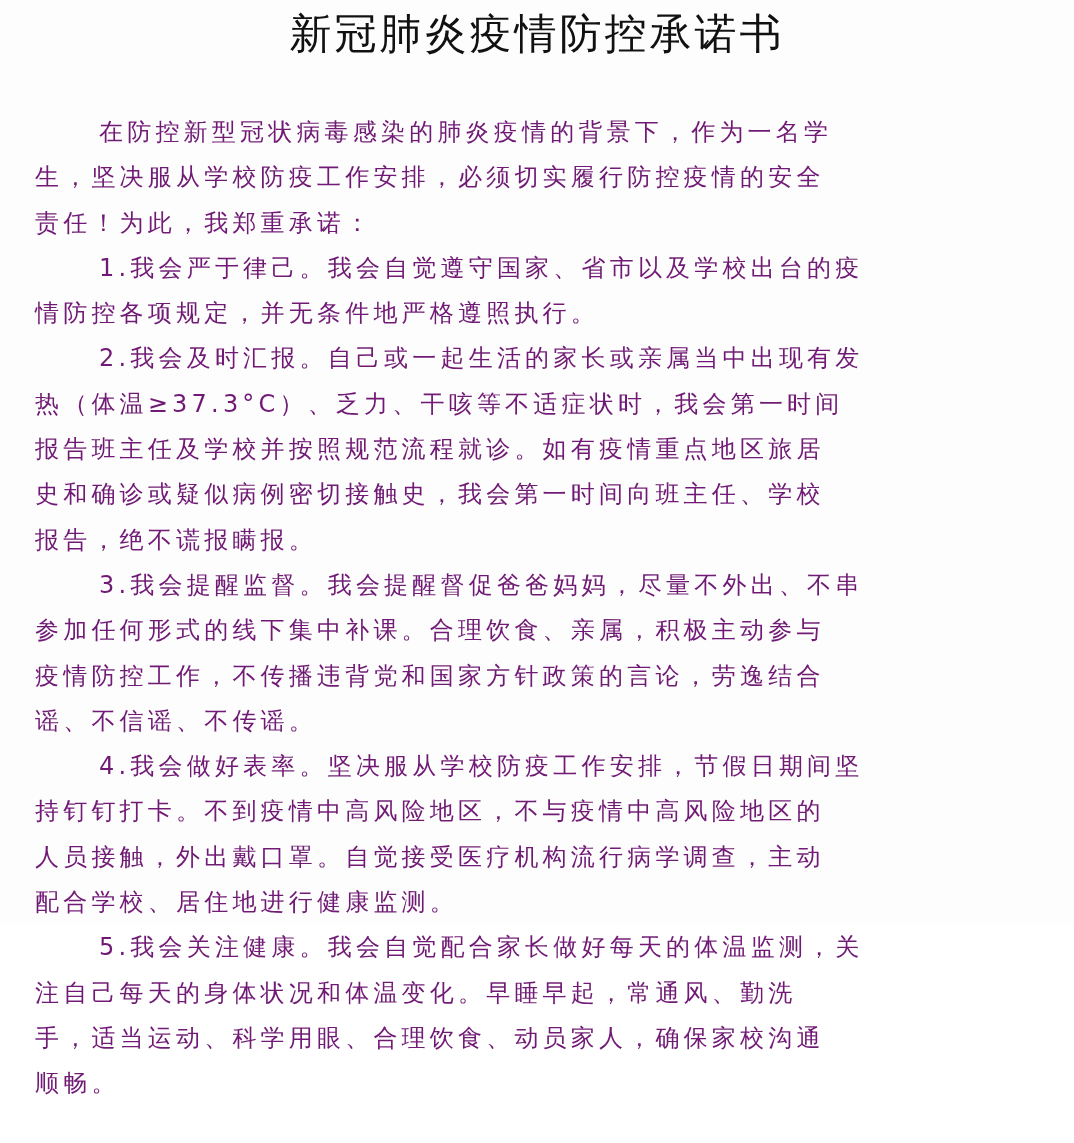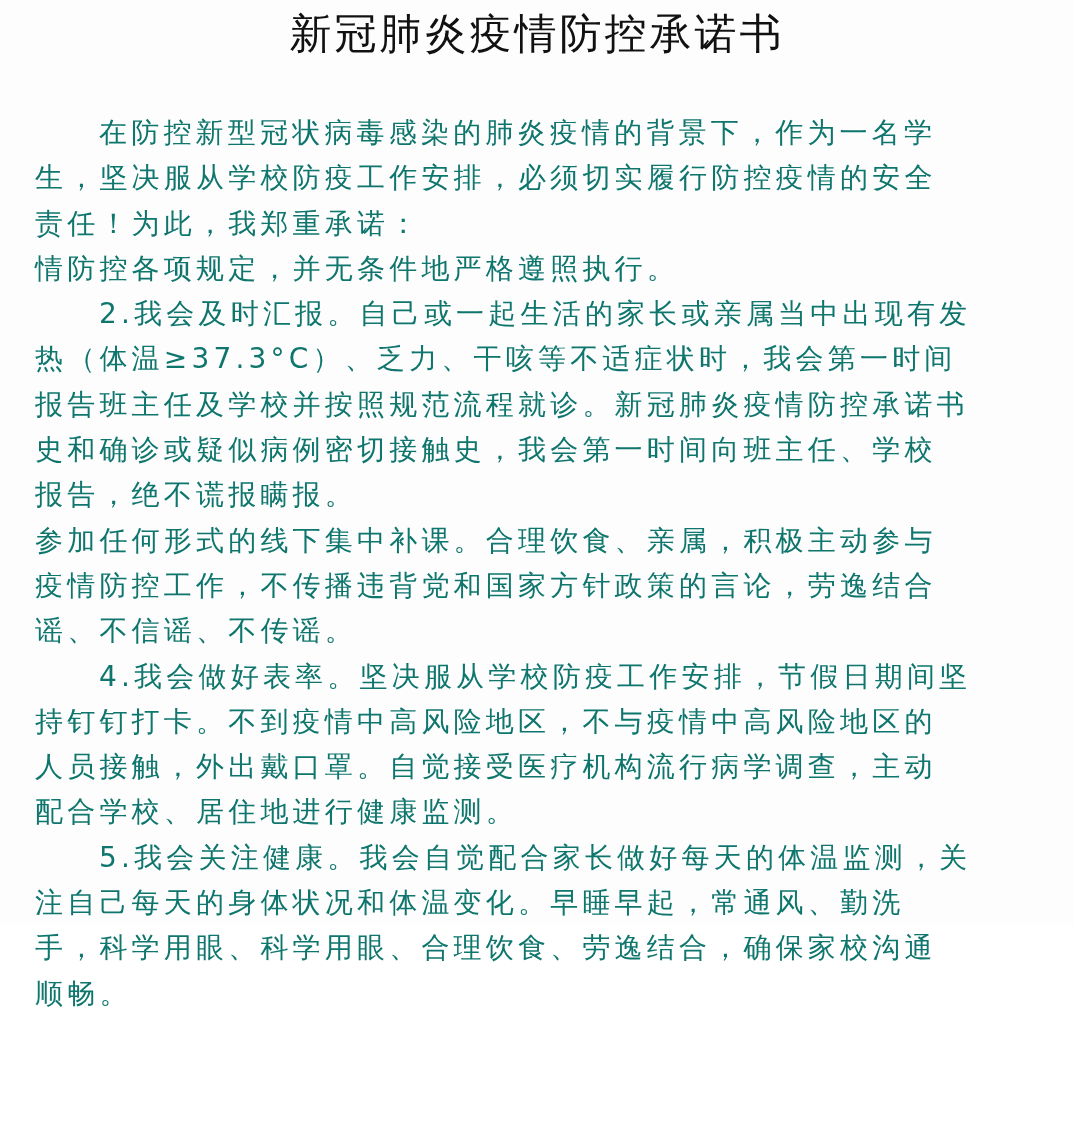--- a/index.html
+++ b/index.html
@@ -38,68 +38,70 @@
     }
     .body {
       position: absolute;
       top: 110px;
       left: 35px;
       width: 1010px;
     }
     .line {
       display: block;
       white-space: nowrap;
-      font-size: 28px;
+      font-size: 24px;
       line-height: 45.3px;
       height: 45.3px;
       letter-spacing: 4.2px;
-      color: #0f766e;
+      color: #701a75;
     }
     .line.indent {
       padding-left: 64px;
     }
   </style>
 </head>
 <body>
 
 <div class="doc">
   <h1 class="title">新冠肺炎疫情防控承诺书</h1>
 
   <div class="body">
     <div>
       <span class="line indent">在防控新型冠状病毒感染的肺炎疫情的背景下，作为一名学</span>
       <span class="line">生，坚决服从学校防疫工作安排，必须切实履行防控疫情的安全</span>
       <span class="line">责任！为此，我郑重承诺：</span>
     </div>
 
     <div>
+      <span class="line indent">1.我会严于律己。我会自觉遵守国家、省市以及学校出台的疫</span>
       <span class="line">情防控各项规定，并无条件地严格遵照执行。</span>
     </div>
 
     <div>
       <span class="line indent">2.我会及时汇报。自己或一起生活的家长或亲属当中出现有发</span>
       <span class="line">热（体温≥37.3°C）、乏力、干咳等不适症状时，我会第一时间</span>
-      <span class="line">报告班主任及学校并按照规范流程就诊。新冠肺炎疫情防控承诺书</span>
+      <span class="line">报告班主任及学校并按照规范流程就诊。如有疫情重点地区旅居</span>
       <span class="line">史和确诊或疑似病例密切接触史，我会第一时间向班主任、学校</span>
       <span class="line">报告，绝不谎报瞒报。</span>
     </div>
 
     <div>
+      <span class="line indent">3.我会提醒监督。我会提醒督促爸爸妈妈，尽量不外出、不串</span>
       <span class="line">参加任何形式的线下集中补课。合理饮食、亲属，积极主动参与</span>
       <span class="line">疫情防控工作，不传播违背党和国家方针政策的言论，劳逸结合</span>
       <span class="line">谣、不信谣、不传谣。</span>
     </div>
 
     <div>
       <span class="line indent">4.我会做好表率。坚决服从学校防疫工作安排，节假日期间坚</span>
       <span class="line">持钉钉打卡。不到疫情中高风险地区，不与疫情中高风险地区的</span>
       <span class="line">人员接触，外出戴口罩。自觉接受医疗机构流行病学调查，主动</span>
       <span class="line">配合学校、居住地进行健康监测。</span>
     </div>
 
     <div>
       <span class="line indent">5.我会关注健康。我会自觉配合家长做好每天的体温监测，关</span>
       <span class="line">注自己每天的身体状况和体温变化。早睡早起，常通风、勤洗</span>
-      <span class="line">手，科学用眼、科学用眼、合理饮食、劳逸结合，确保家校沟通</span>
+      <span class="line">手，适当运动、科学用眼、合理饮食、动员家人，确保家校沟通</span>
       <span class="line">顺畅。</span>
     </div>
   </div>
 </div>
 
 </body></html>

